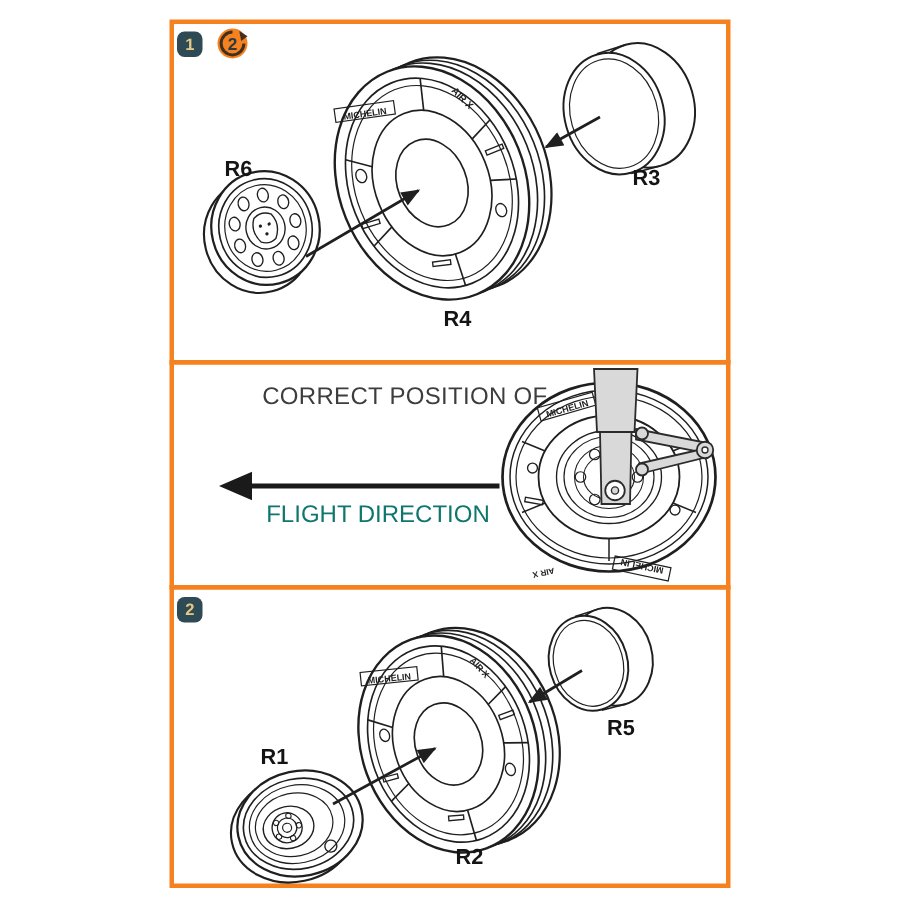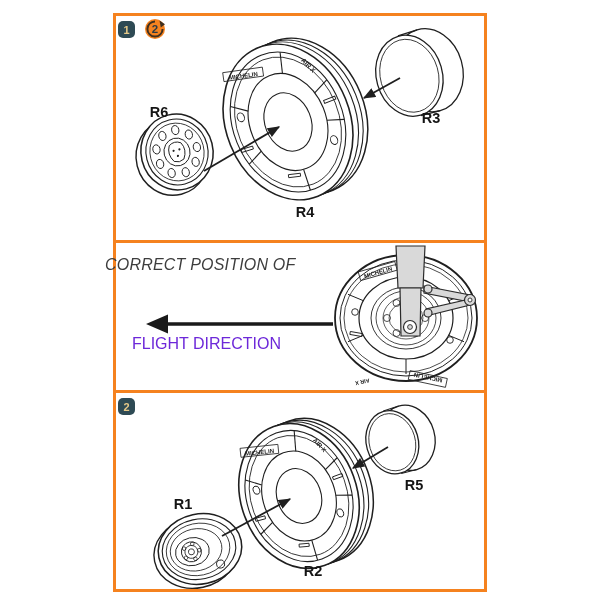--- a/index.html
+++ b/index.html
@@ -7,25 +7,25 @@
          font-family:"Liberation Sans",sans-serif;}
   .panel{position:absolute;left:113px;width:374px;border:3px solid #F5821F;
          box-sizing:border-box;background:transparent;}
   #panel1{top:13px;height:230px;}
   #panel2{top:240px;height:153px;}
   #panel3{top:390px;height:202px;}
   .step-badge{position:absolute;width:17px;height:17px;border-radius:5px;background:#2E4A54;
               color:#E6C988;font-size:11px;font-weight:bold;display:flex;align-items:center;
               justify-content:center;z-index:3;}
   .repeat-badge{position:absolute;z-index:3;}
-  .heading{position:absolute;left:105px;width:250px;text-align:left;color:#3D3D3D;
-           font-size:16px;line-height:20px;letter-spacing:.2px;z-index:2;font-style:italic;}
+  .heading{position:absolute;left:115px;width:250px;text-align:right;color:#3D3D3D;
+           font-size:16px;line-height:20px;letter-spacing:.2px;z-index:2;}
   #head1{top:255px;} #head2{top:275px;}
-  .flight-label{position:absolute;left:132px;top:335px;width:240px;
-                color:#6d28d9;font-size:16px;z-index:2;}
+  .flight-label{position:absolute;left:132px;top:335px;width:240px;text-align:center;
+                color:#0f766e;font-size:16px;z-index:2;}
   svg.art{position:absolute;left:0;top:0;z-index:2;pointer-events:none;}
 </style>
 </head>
 <body>
 
 <div class="stage">
 
   <div class="panel" id="panel1"></div>
   <div class="panel" id="panel2"></div>
   <div class="panel" id="panel3"></div>

